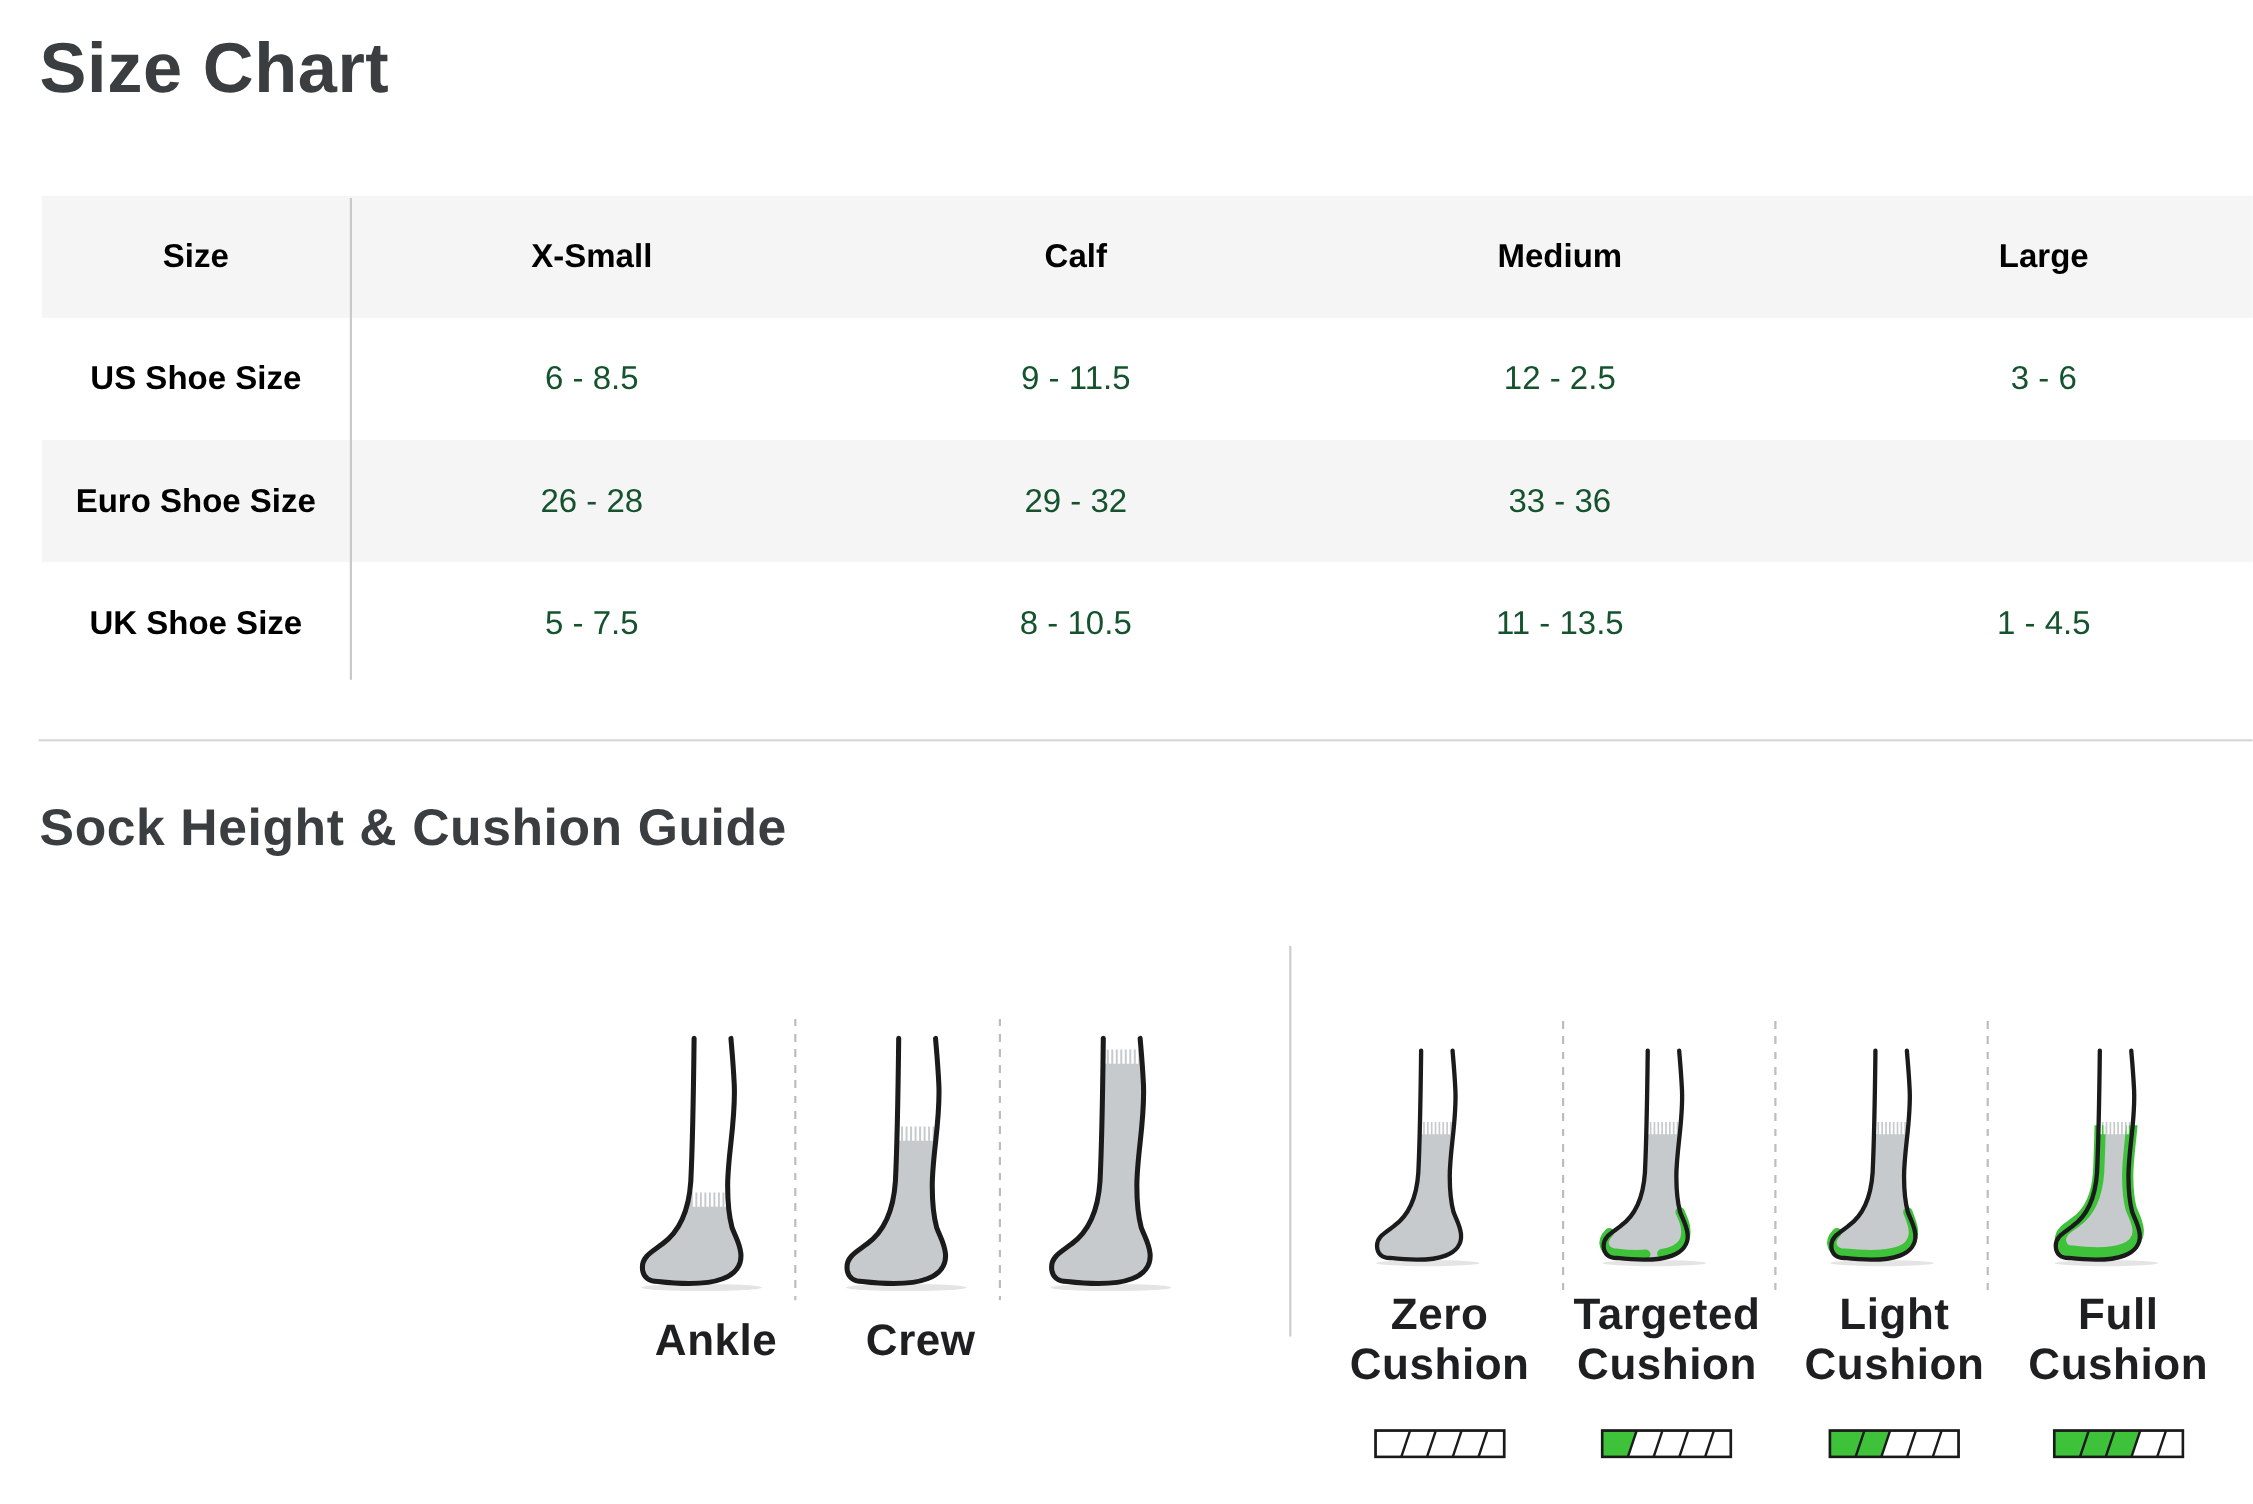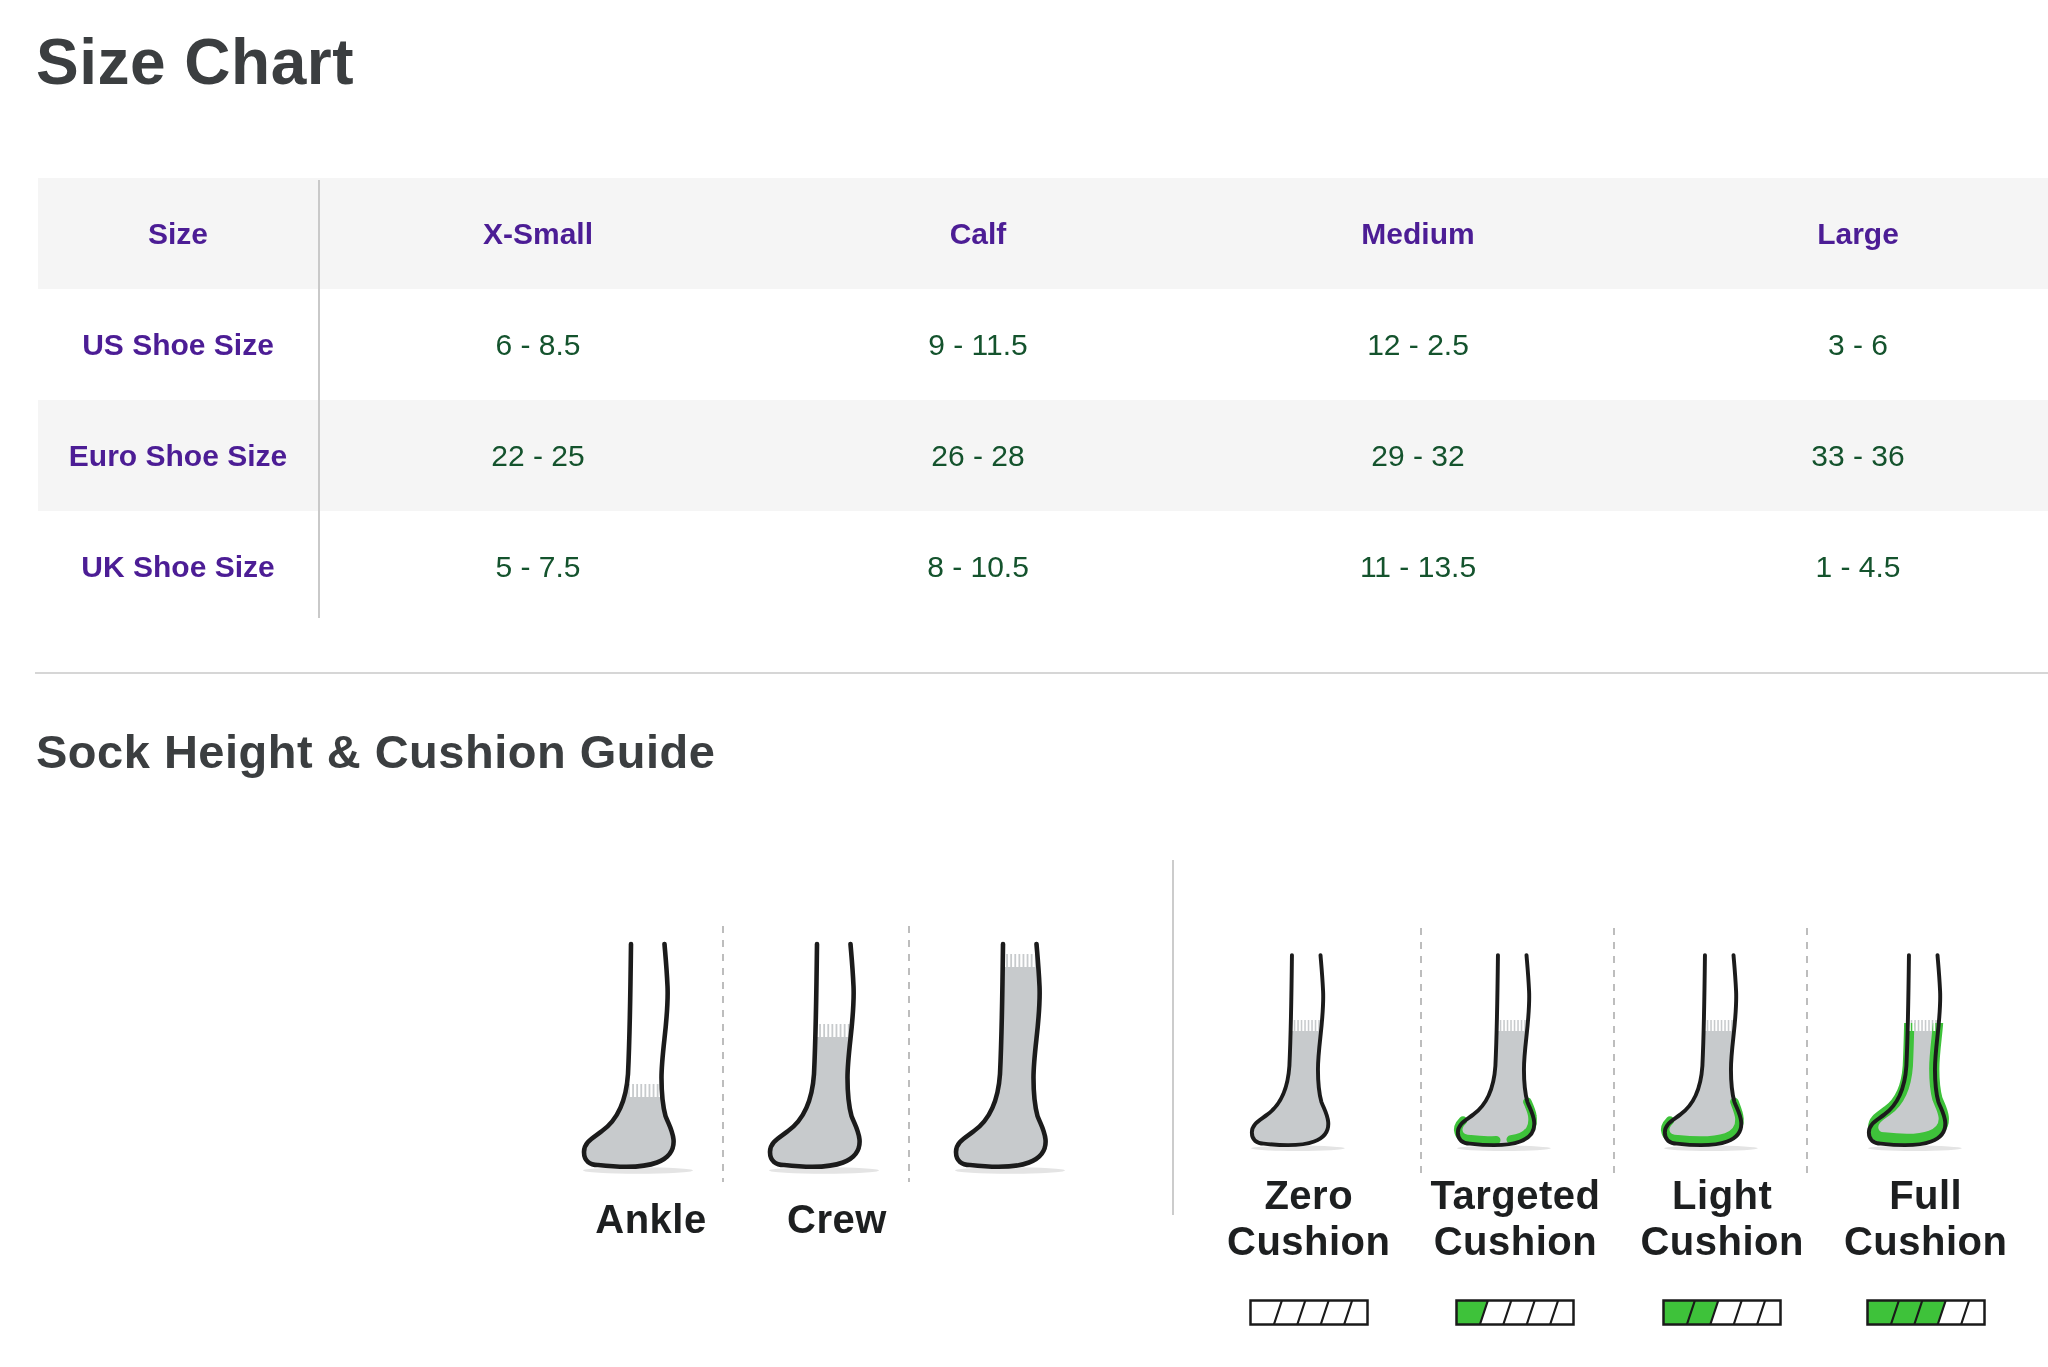--- a/index.html
+++ b/index.html
@@ -7,21 +7,21 @@
           font-family:"Liberation Sans","DejaVu Sans",sans-serif;}
   .h1{position:absolute;left:36px;top:24px;font-size:64px;font-weight:700;color:#3b3e40;
       letter-spacing:0.5px;line-height:77px;}
   .h2{position:absolute;left:36px;top:724px;font-size:47px;font-weight:700;color:#3b3e40;
       letter-spacing:0.5px;line-height:56px;}
   
   #size-table{position:absolute;left:38px;top:178px;width:2040px;height:444px;}
   .t-row{display:grid;grid-template-columns:280px repeat(4,440px);height:111px;}
   .t-row.alt{background:#f5f5f5;}
   .t-cell{display:flex;align-items:center;justify-content:center;font-size:30px;color:#14532d;}
-  .t-cell.hdr,.t-cell.rowlabel{font-weight:700;color:#4c1d95;}
+  .t-cell.hdr,.t-cell.rowlabel{font-weight:700;color:#000000;}
   #col-sep{position:absolute;left:280px;top:2px;width:2px;height:438px;background:#c9c9c9;}
   
   #section-hr{position:absolute;left:35px;top:672px;width:2013px;height:2px;background:#d6d6d6;}
   
   .sock-group{position:absolute;display:flex;}
   #heights-group{left:558px;top:938px;width:558px;justify-content:space-between;}
   #cushions-group{left:1227px;top:950px;width:772px;gap:40px;}
   .sock-cell{display:flex;flex-direction:column;align-items:center;}
   #heights-group .sock-cell{width:186px;}
   #cushions-group .sock-cell{width:193px;}
@@ -52,21 +52,20 @@
       </div>
       <div class="t-row">
         <div class="t-cell rowlabel">US Shoe Size</div>
         <div class="t-cell">6 - 8.5</div>
         <div class="t-cell">9 - 11.5</div>
         <div class="t-cell">12 - 2.5</div>
         <div class="t-cell">3 - 6</div>
       </div>
       <div class="t-row alt">
         <div class="t-cell rowlabel">Euro Shoe Size</div>
-        <div class="t-cell">22 - 25</div>
         <div class="t-cell">26 - 28</div>
         <div class="t-cell">29 - 32</div>
         <div class="t-cell">33 - 36</div>
       </div>
       <div class="t-row">
         <div class="t-cell rowlabel">UK Shoe Size</div>
         <div class="t-cell">5 - 7.5</div>
         <div class="t-cell">8 - 10.5</div>
         <div class="t-cell">11 - 13.5</div>
         <div class="t-cell">1 - 4.5</div>

